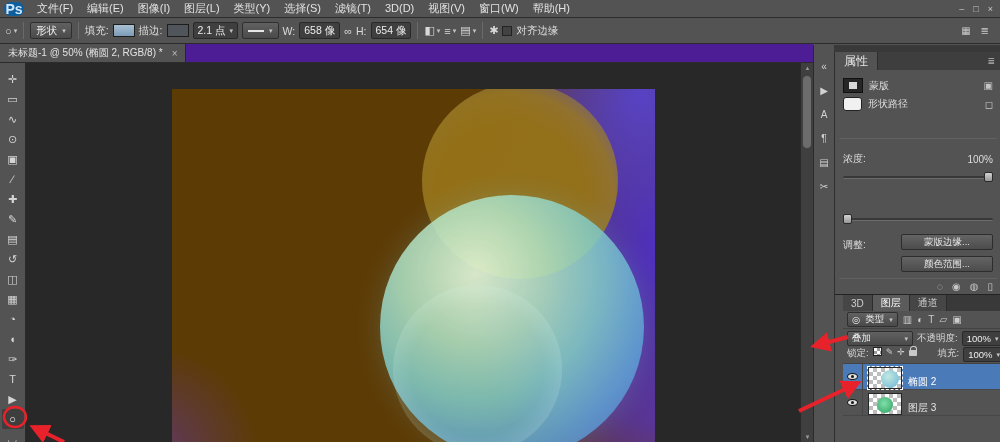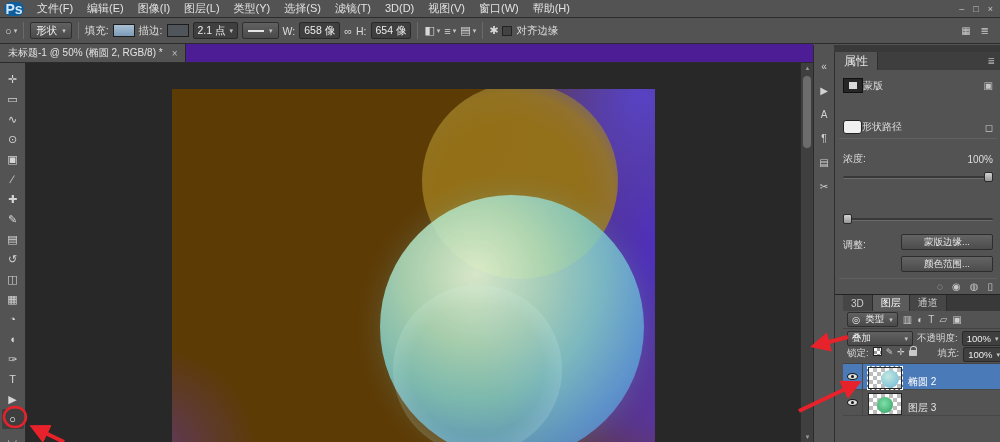--- a/index.html
+++ b/index.html
@@ -63,21 +63,21 @@
   .dock{position:absolute;left:813px;top:45px;width:21px;height:397px;background:var(--panel-bg,#535353);border-left:1px solid #2a2a2a;display:flex;flex-direction:column;align-items:center;padding-top:16px;gap:13px;font-size:10px;color:#d2d2d2}
   .dock-icon{width:16px;text-align:center}
 
   
   .panels{position:absolute;left:834px;top:52px;width:166px;height:390px;background:var(--panel-bg,#535353);border-left:1px solid #2e2e2e}
 
   .props{position:absolute;left:0;top:0;width:166px;height:243px;background:var(--panel-bg,#535353);border-bottom:1px solid #232323}
   .props-header{height:18px;background:#3e3e3e;display:flex;align-items:center}
   .props-tab{height:18px;background:var(--panel-bg,#535353);display:flex;align-items:center;padding:0 9px;font-size:12px;color:#e8e8e8;border-right:1px solid #2e2e2e}
   .props-menu{margin-left:auto;padding-right:6px;color:#b8b8b8;font-size:9px}
-  .p-row{position:absolute;left:8px;right:8px;display:flex;align-items:center;gap:0;font-size:10px;color:#dedede}
+  .p-row{position:absolute;left:8px;right:8px;display:flex;align-items:center;gap:6px;font-size:10px;color:#dedede}
   .mask-thumb{width:20px;height:15px;background:#262626;border:1px solid #111;position:relative}
   .mask-thumb::after{content:'';position:absolute;left:5px;top:3px;width:8px;height:7px;background:#d8d8d8}
   .shape-thumb{width:19px;height:14px;background:#f0f0f0;border-radius:3px;border:1px solid #222}
   .p-right-icon{margin-left:auto;color:#c6c6c6;font-size:10px}
   .p-div{position:absolute;left:4px;right:4px;height:1px;background:#444;border-bottom:1px solid #606060}
   .spacer{flex:1}
   .track{position:absolute;left:8px;right:8px;height:3px;background:#383838;border-bottom:1px solid #6b6b6b;border-radius:2px}
   .knob{position:absolute;top:-4px;width:9px;height:10px;background:linear-gradient(#d2d2d2,#979797);border:1px solid #2a2a2a;border-radius:2px}
   .p-btn{position:absolute;right:8px;width:92px;height:16px;background:linear-gradient(#646464,#4c4c4c);border:1px solid #2d2d2d;border-radius:2px;font-size:9.5px;color:#e4e4e4;display:flex;align-items:center;justify-content:center;font-family:inherit}
   .p-icons{position:absolute;right:8px;display:flex;gap:9px;color:#c8c8c8;font-size:10px}
@@ -253,21 +253,21 @@
     <div class="props">
       <div class="props-header">
         <span class="props-tab">属性</span>
         <span class="props-menu">≣</span>
       </div>
       <div class="p-row" style="top:26px">
         <span class="mask-thumb"></span>
         <span>蒙版</span>
         <span class="p-right-icon">▣</span>
       </div>
-      <div class="p-row" style="top:68px">
+      <div class="p-row" style="top:45px">
         <span class="shape-thumb"></span>
         <span>形状路径</span>
         <span class="p-right-icon">◻</span>
       </div>
       <div class="p-div" style="top:86px"></div>
       <div class="p-row" style="top:100px">
         <span>浓度:</span>
         <span class="spacer"></span>
         <span>100%</span>
       </div>

